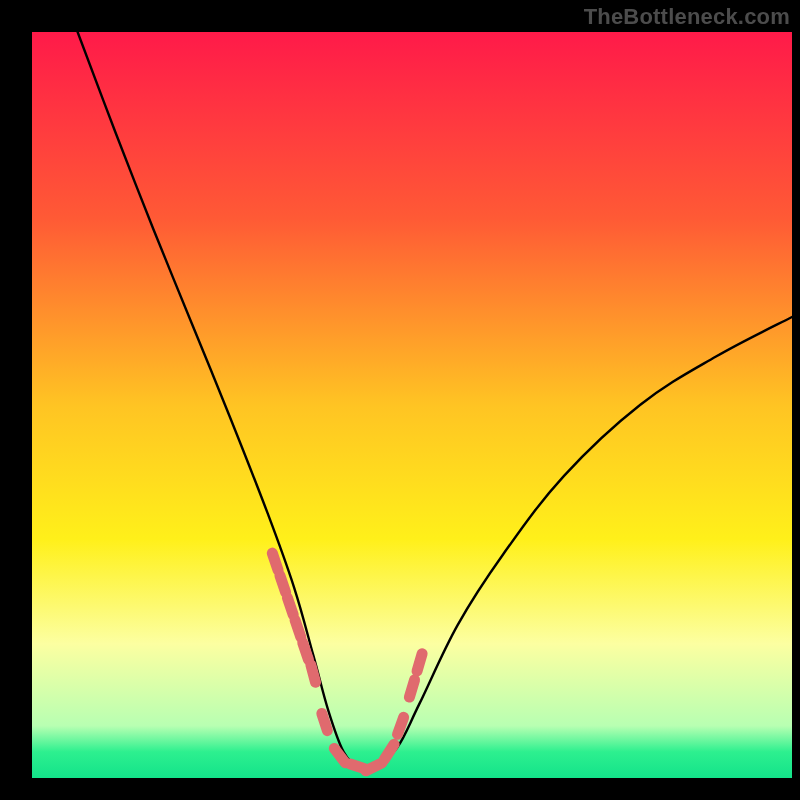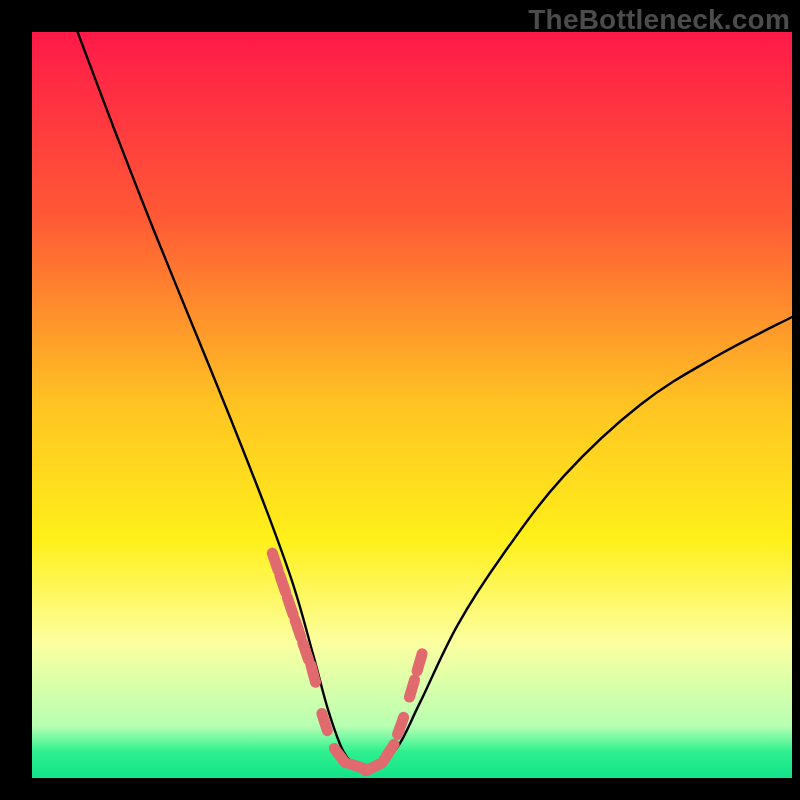--- a/index.html
+++ b/index.html
@@ -15,21 +15,21 @@
     position: relative;
     width: 800px;
     height: 800px;
     background: #000;
   }
   .watermark {
     position: absolute;
     top: 4px;
     right: 10px;
     color: #4c4c4c;
-    font-size: 28px;
+    font-size: 22px;
     font-weight: 600;
     letter-spacing: 0.2px;
     z-index: 20;
   }
   svg {
     position: absolute;
     left: 0;
     top: 0;
   }
 </style>

